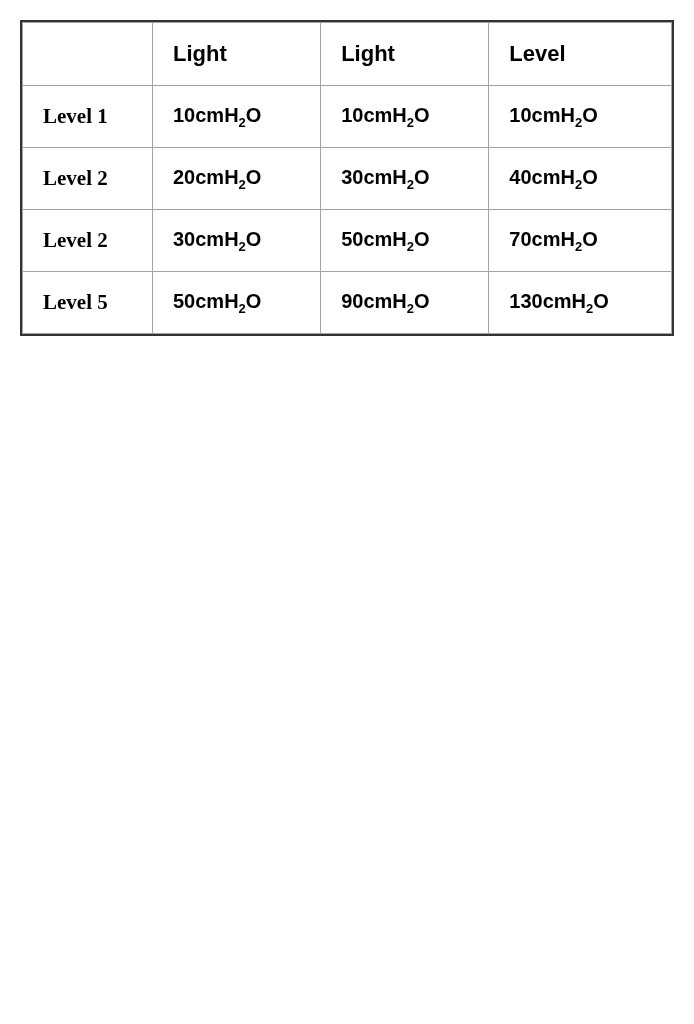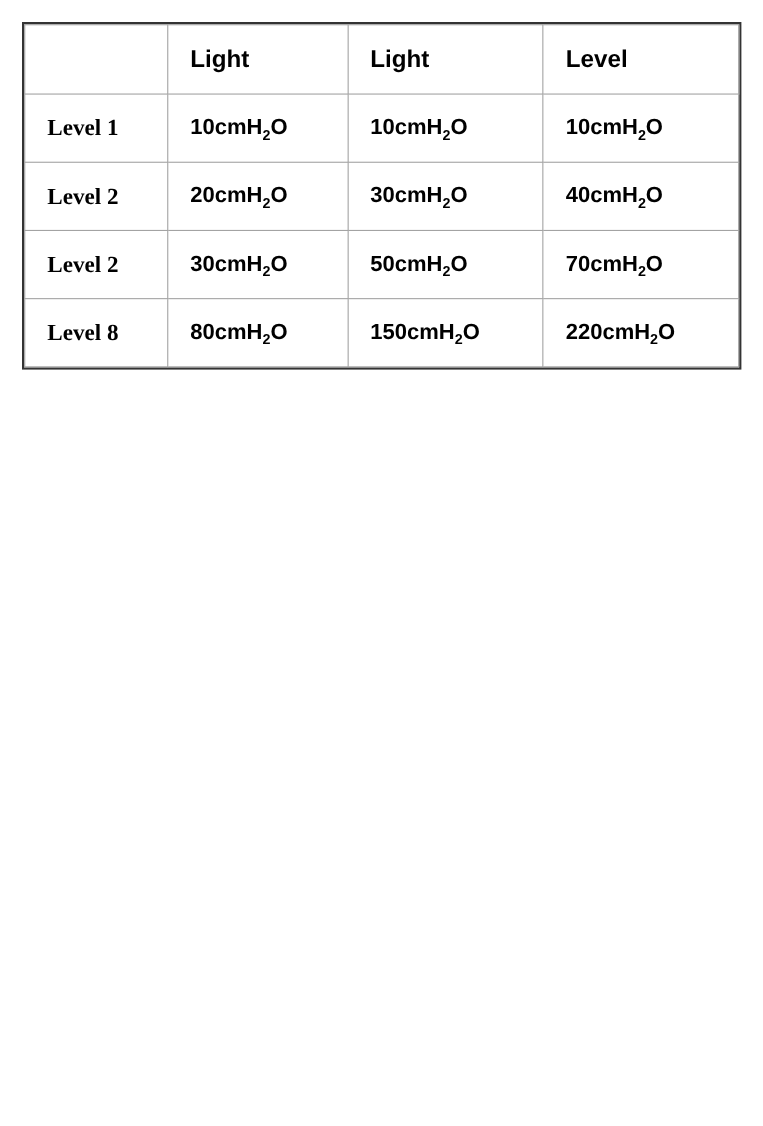--- a/index.html
+++ b/index.html
@@ -96,20 +96,20 @@
           <td><span class="formula">30cmH<sub class="sub">2</sub>O</span></td>
           <td><span class="formula">40cmH<sub class="sub">2</sub>O</span></td>
         </tr>
         <tr class="data-row">
           <td>Level 2</td>
           <td><span class="formula">30cmH<sub class="sub">2</sub>O</span></td>
           <td><span class="formula">50cmH<sub class="sub">2</sub>O</span></td>
           <td><span class="formula">70cmH<sub class="sub">2</sub>O</span></td>
         </tr>
         <tr class="data-row">
-          <td>Level 8</td>
-          <td><span class="formula">80cmH<sub class="sub">2</sub>O</span></td>
-          <td><span class="formula">150cmH<sub class="sub">2</sub>O</span></td>
-          <td><span class="formula">220cmH<sub class="sub">2</sub>O</span></td>
+          <td>Level 5</td>
+          <td><span class="formula">50cmH<sub class="sub">2</sub>O</span></td>
+          <td><span class="formula">90cmH<sub class="sub">2</sub>O</span></td>
+          <td><span class="formula">130cmH<sub class="sub">2</sub>O</span></td>
         </tr>
       </tbody>
   </table>
 </div>
 
 </body></html>

